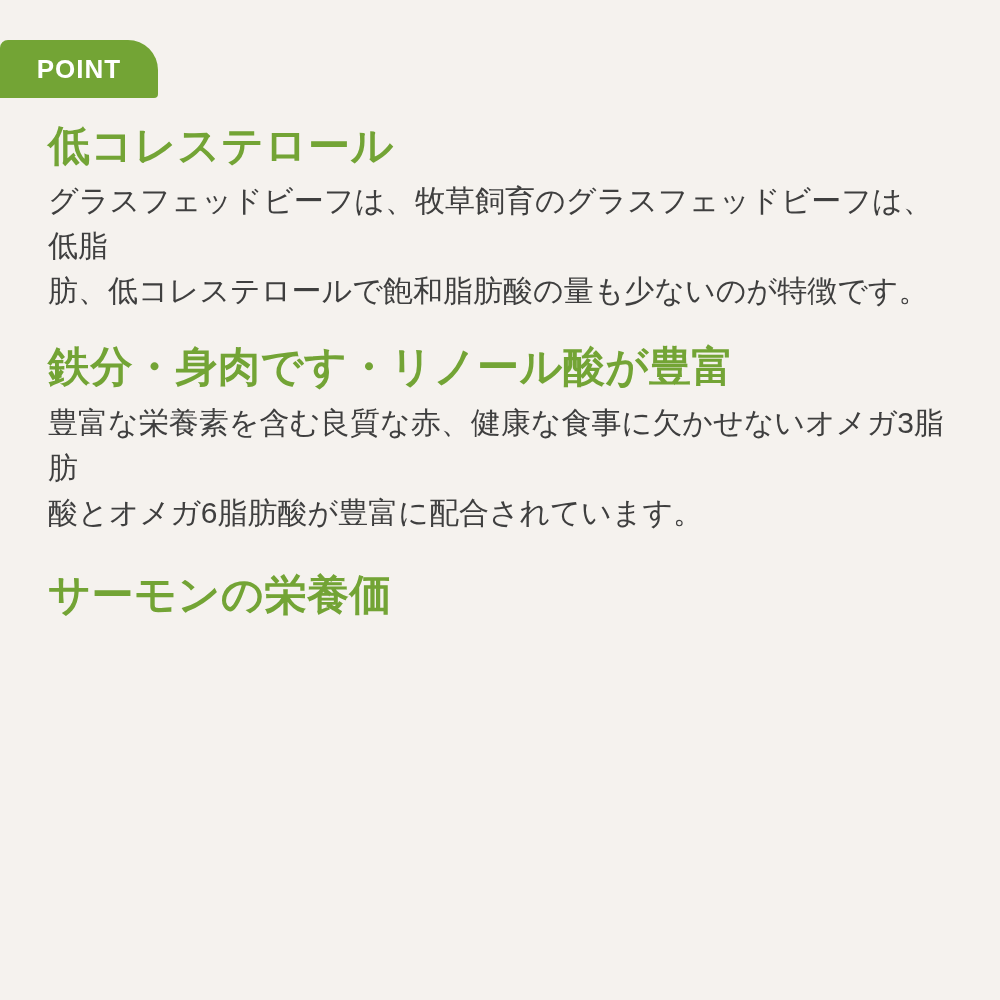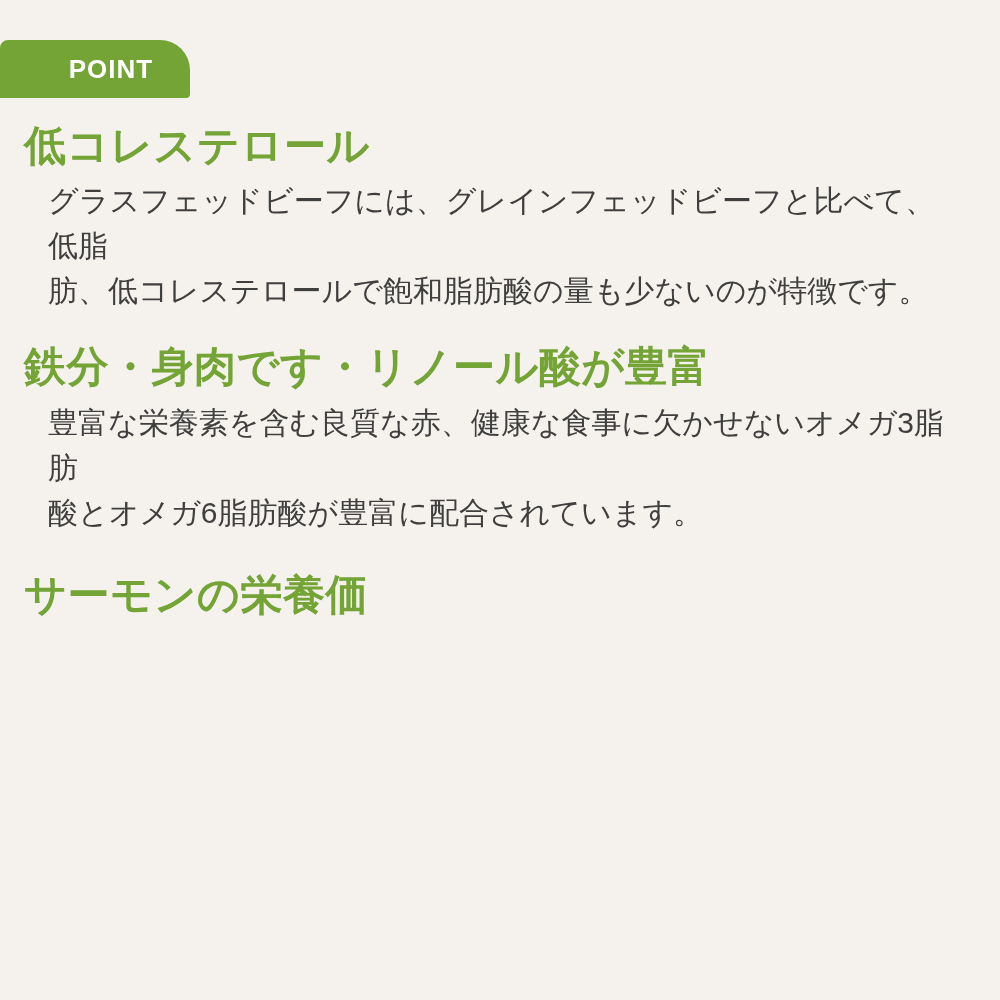--- a/index.html
+++ b/index.html
@@ -16,30 +16,29 @@
   .badge {
     margin-top: 40px;
     margin-left: 0;
     width: 158px;
     height: 58px;
     background: #73a435;
     border-radius: 8px 30px 4px 0;
     display: flex;
     align-items: center;
     justify-content: center;
-    padding-left: 32px;
   }
   .badge-label {
     color: #ffffff;
     font-weight: bold;
     font-size: 26px;
     letter-spacing: 1px;
   }
   .sec-heading {
-    margin: 30px 48px 0 24px;
+    margin: 30px 48px 0 48px;
     font-size: 42px;
     line-height: 1.15;
     font-weight: bold;
     color: #73a435;
     letter-spacing: 0.5px;
   }
   .sec:first-of-type .sec-heading { margin-top: 24px; }
   .sec:last-of-type .sec-heading { margin-top: 36px; }
   .sec-body {
     margin: 8px 48px 0 48px;
@@ -54,21 +53,21 @@
 <body>
 
 <div class="page">
 
   <div class="badge">
     <span class="badge-label">POINT</span>
   </div>
 
   <section class="sec">
     <h2 class="sec-heading">低コレステロール</h2>
-    <p class="sec-body">グラスフェッドビーフには、グレインフェッドビーフと比べて、低脂
+    <p class="sec-body">グラスフェッドビーフは、牧草飼育のグラスフェッドビーフは、低脂
 肪、低コレステロールで飽和脂肪酸の量も少ないのが特徴です。</p>
   </section>
 
   <section class="sec">
     <h2 class="sec-heading">鉄分・身肉です・リノール酸が豊富</h2>
   </section>
 
   <section class="sec">
     <p class="sec-body">豊富な栄養素を含む良質な赤、健康な食事に欠かせないオメガ3脂肪
 酸とオメガ6脂肪酸が豊富に配合されています。</p>

